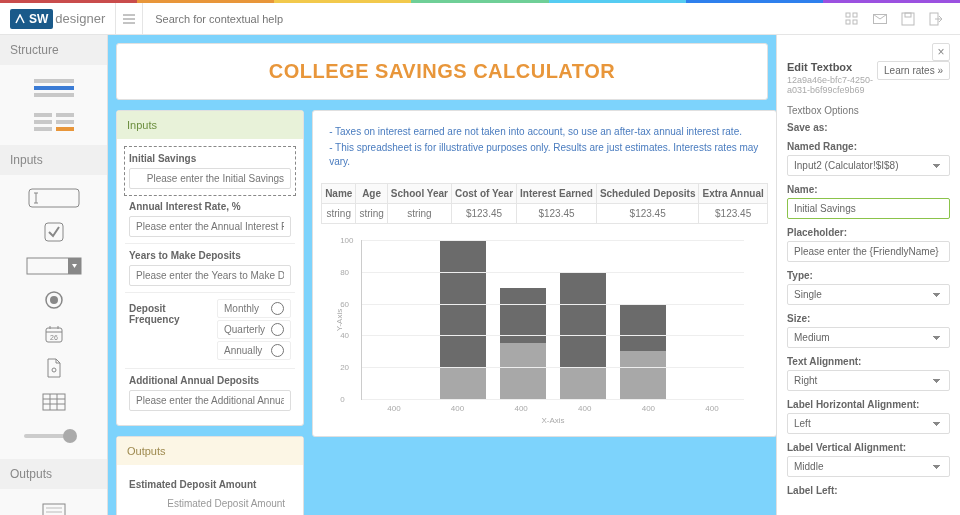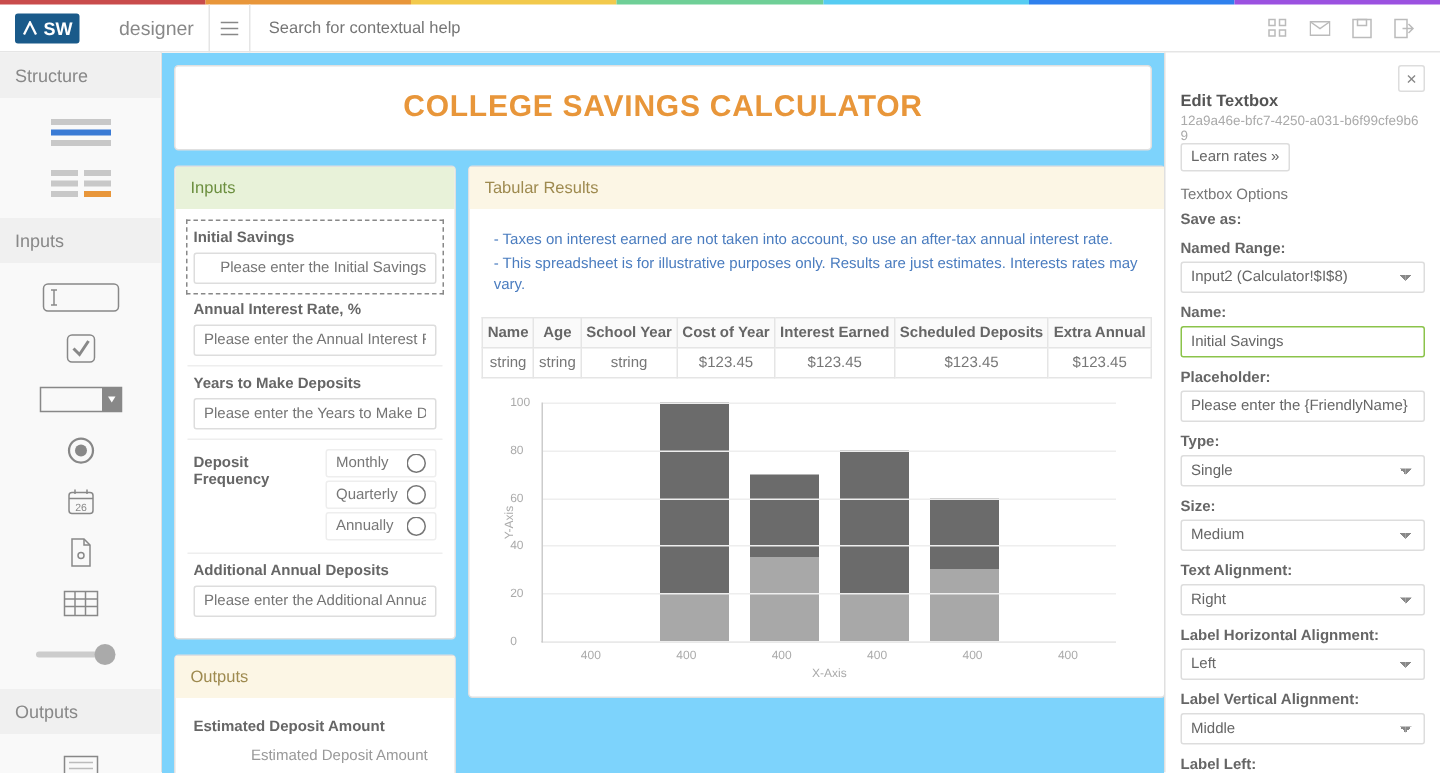--- a/index.html
+++ b/index.html
@@ -1,20 +1,20 @@
 <!DOCTYPE html>
 <html><head>
 <meta charset="utf-8">
 <style>
   * { box-sizing: border-box; margin: 0; padding: 0; font-family: Arial, sans-serif; }
   body { width: 960px; height: 515px; overflow: hidden; background: #fff; font-size: 11px; color: #555; }
   .rainbow { height: 3px; display: flex; }
   .rainbow > div { flex: 1; }
   .topbar { height: 32px; display: flex; align-items: center; border-bottom: 1px solid #e5e5e5; }
-  .logo { display: flex; align-items: center; padding: 0 10px; height: 100%; gap: 24px; }
+  .logo { display: flex; align-items: center; padding: 0 10px; height: 100%; }
   .logo-sw { background: #1a5a8a; color: #fff; font-weight: bold; padding: 3px 5px; font-size: 12px; border-radius: 2px; display: inline-flex; align-items: center; }
   .logo-sw svg { margin-right: 4px; }
   .logo-des { color: #888; font-size: 13px; margin-left: 2px; }
   .hamburger { width: 28px; height: 32px; display: flex; align-items: center; justify-content: center; border-left: 1px solid #e5e5e5; border-right: 1px solid #e5e5e5; color: #888; cursor: pointer; }
   .search-help { flex: 1; padding: 0 12px; }
   .search-help input { border: none; outline: none; font-size: 11px; color: #999; width: 100%; }
   .top-icons { display: flex; padding-right: 10px; }
   .top-icons .ic { width: 28px; height: 32px; display: flex; align-items: center; justify-content: center; color: #bbb; cursor: pointer; }
 
   .main { display: flex; height: 480px; }
@@ -67,21 +67,21 @@
   .chart .ytick { position: absolute; left: -22px; font-size: 8px; color: #aaa; transform: translateY(-50%); }
   .chart .xtick { position: absolute; bottom: -14px; font-size: 8px; color: #aaa; transform: translateX(-50%); }
   .chart .ylabel { position: absolute; left: -34px; top: 50%; transform: translateY(-50%) rotate(-90deg); font-size: 8px; color: #aaa; }
   .chart .xlabel { position: absolute; left: 50%; bottom: -26px; transform: translateX(-50%); font-size: 8px; color: #aaa; }
   .bars { position: absolute; left: 0; right: 0; bottom: 0; top: 0; display: flex; align-items: flex-end; justify-content: space-around; padding: 0 10px; }
   .bar-group { width: 46px; display: flex; flex-direction: column; justify-content: flex-end; height: 100%; }
   .bar-a { background: #6b6b6b; width: 100%; }
   .bar-b { background: #a8a8a8; width: 100%; }
 
   .props { width: 184px; border-left: 1px solid #e0e0e0; background: #fff; overflow-y: auto; padding: 8px 10px; font-size: 11px; }
-  .props-top { display: flex; justify-content: space-between; align-items: flex-start; margin-bottom: 8px; flex-direction: column; }
+  .props-top { display: flex; justify-content: space-between; align-items: flex-start; margin-bottom: 8px; }
   .close-x { border: 1px solid #ddd; width: 18px; height: 18px; display: flex; align-items: center; justify-content: center; color: #888; cursor: pointer; border-radius: 2px; font-size: 12px; margin-left: auto; }
   .props-title { font-weight: bold; font-size: 11px; color: #555; }
   .props-id { font-size: 9px; color: #aaa; word-break: break-all; margin-top: 2px; }
   .learn-btn { border: 1px solid #ddd; padding: 3px 6px; font-size: 10px; color: #666; border-radius: 2px; cursor: pointer; white-space: nowrap; }
   .props-sec { font-size: 10px; color: #777; margin: 10px 0 6px; }
   .prop-label { font-size: 10px; font-weight: bold; color: #666; margin: 8px 0 3px; }
   .prop-select, .prop-input { width: 100%; border: 1px solid #ddd; padding: 4px 6px; font-size: 10px; color: #666; border-radius: 2px; background: #fff; }
   .prop-select { appearance: none; background-image: linear-gradient(45deg, transparent 50%, #888 50%), linear-gradient(135deg, #888 50%, transparent 50%); background-position: calc(100% - 12px) 50%, calc(100% - 8px) 50%; background-size: 4px 4px, 4px 4px; background-repeat: no-repeat; padding-right: 20px; }
   .prop-input.hl { border-color: #8bc34a; }
   .save-row { display: flex; gap: 4px; align-items: center; }
@@ -300,21 +300,20 @@
               <span class="form-label">Estimated Deposit Amount</span>
               <div class="form-static">Estimated Deposit Amount</div>
             </div>
 
           </div>
         </div>
       </div>
 
       <div class="col-right">
         <div class="panel">
-          <div class="panel-head yellow">Tabular Results</div>
           <div class="panel-body">
             <div class="notes">
               <div class="n">- Taxes on interest earned are not taken into account, so use an after-tax annual interest rate.</div>
               <div class="n">- This spreadsheet is for illustrative purposes only. Results are just estimates. Interests rates may vary.</div>
             </div>
             <table class="data">
               <thead>
                   <tr id="thead-row">
                     <th>Name</th>
                     <th>Age</th>

